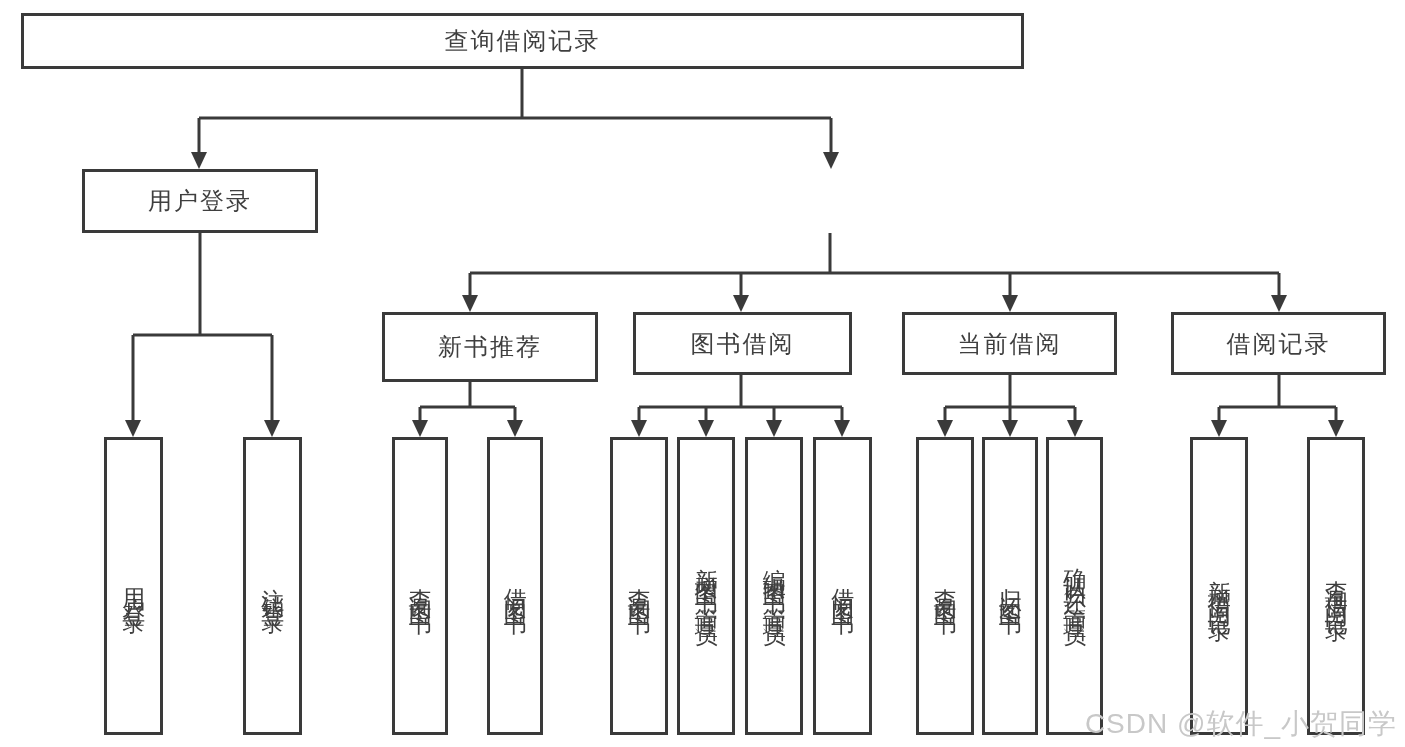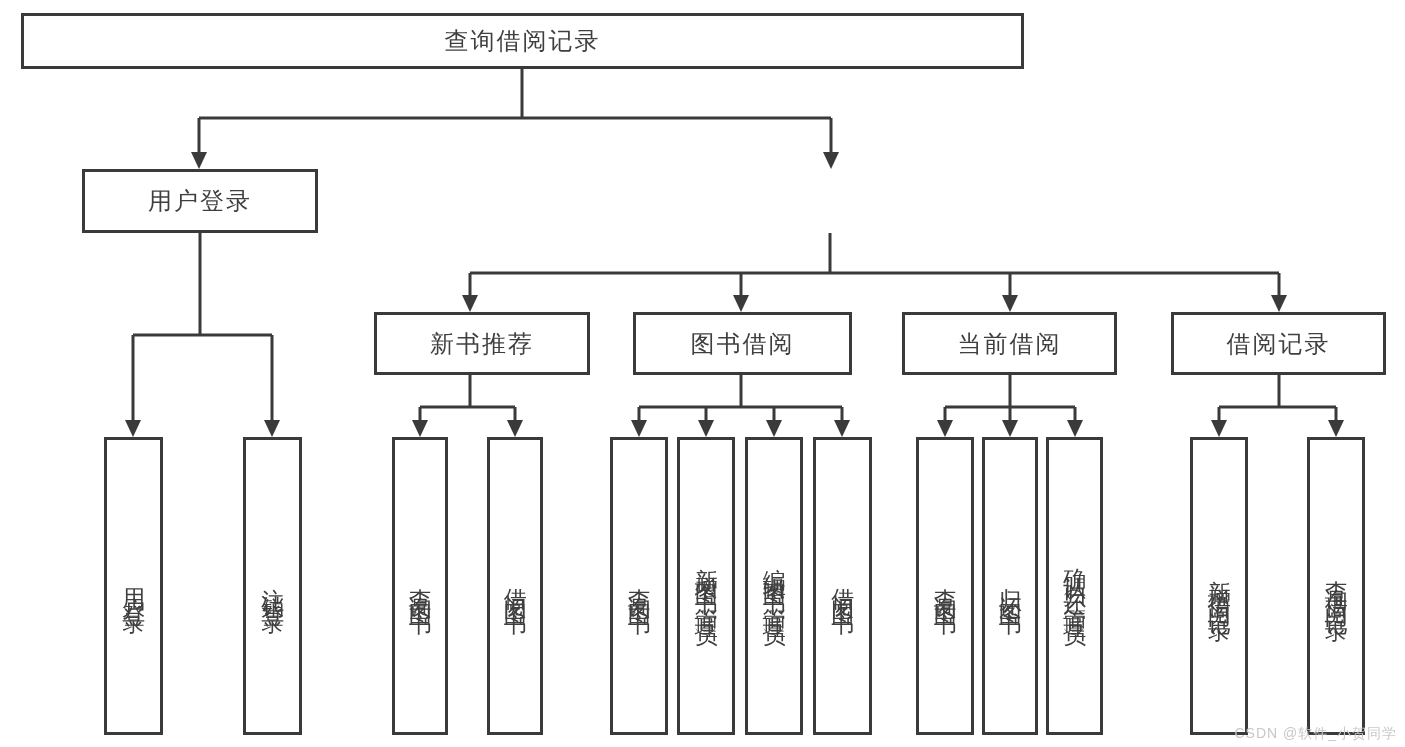--- a/index.html
+++ b/index.html
@@ -25,21 +25,21 @@
   .vn span{
     writing-mode:vertical-rl;
     text-orientation:mixed;
     letter-spacing:8px;
     line-height:1.1;
     white-space:nowrap;
   }
   .watermark{
     position:absolute;right:8px;bottom:4px;
     color:var(--wm,#c8c8c8);
-    font-size:14px;letter-spacing:1px;
+    font-size:28px;letter-spacing:1px;
     z-index:5;white-space:nowrap;
   }
 </style>
 </head>
 <body>
 
 <div id="stage">
 
   <svg id="wires">
       <path d="M522,69 V118 M199,118 H831 M199,118 V154 M831,118 V154" fill="none" stroke="#3a3a3a" stroke-width="3"></path>
@@ -71,21 +71,21 @@
     </svg>
 
   <div class="node hn" style="left:21px;top:13px;width:1003px;height:56px">
     <span>查询借阅记录</span>
   </div>
 
   <div class="node hn" style="left:82px;top:169px;width:236px;height:64px">
     <span>用户登录</span>
   </div>
 
-  <div class="node hn" style="left:374px;top:312px;width:216px;height:63px">
+  <div class="node hn" style="left:382px;top:312px;width:216px;height:70px">
     <span>新书推荐</span>
   </div>
   <div class="node hn" style="left:902px;top:312px;width:215px;height:63px">
     <span>当前借阅</span>
   </div>
   <div class="node hn" style="left:633px;top:312px;width:219px;height:63px">
     <span>图书借阅</span>
   </div>
   <div class="node hn" style="left:1171px;top:312px;width:215px;height:63px">
     <span>借阅记录</span>

